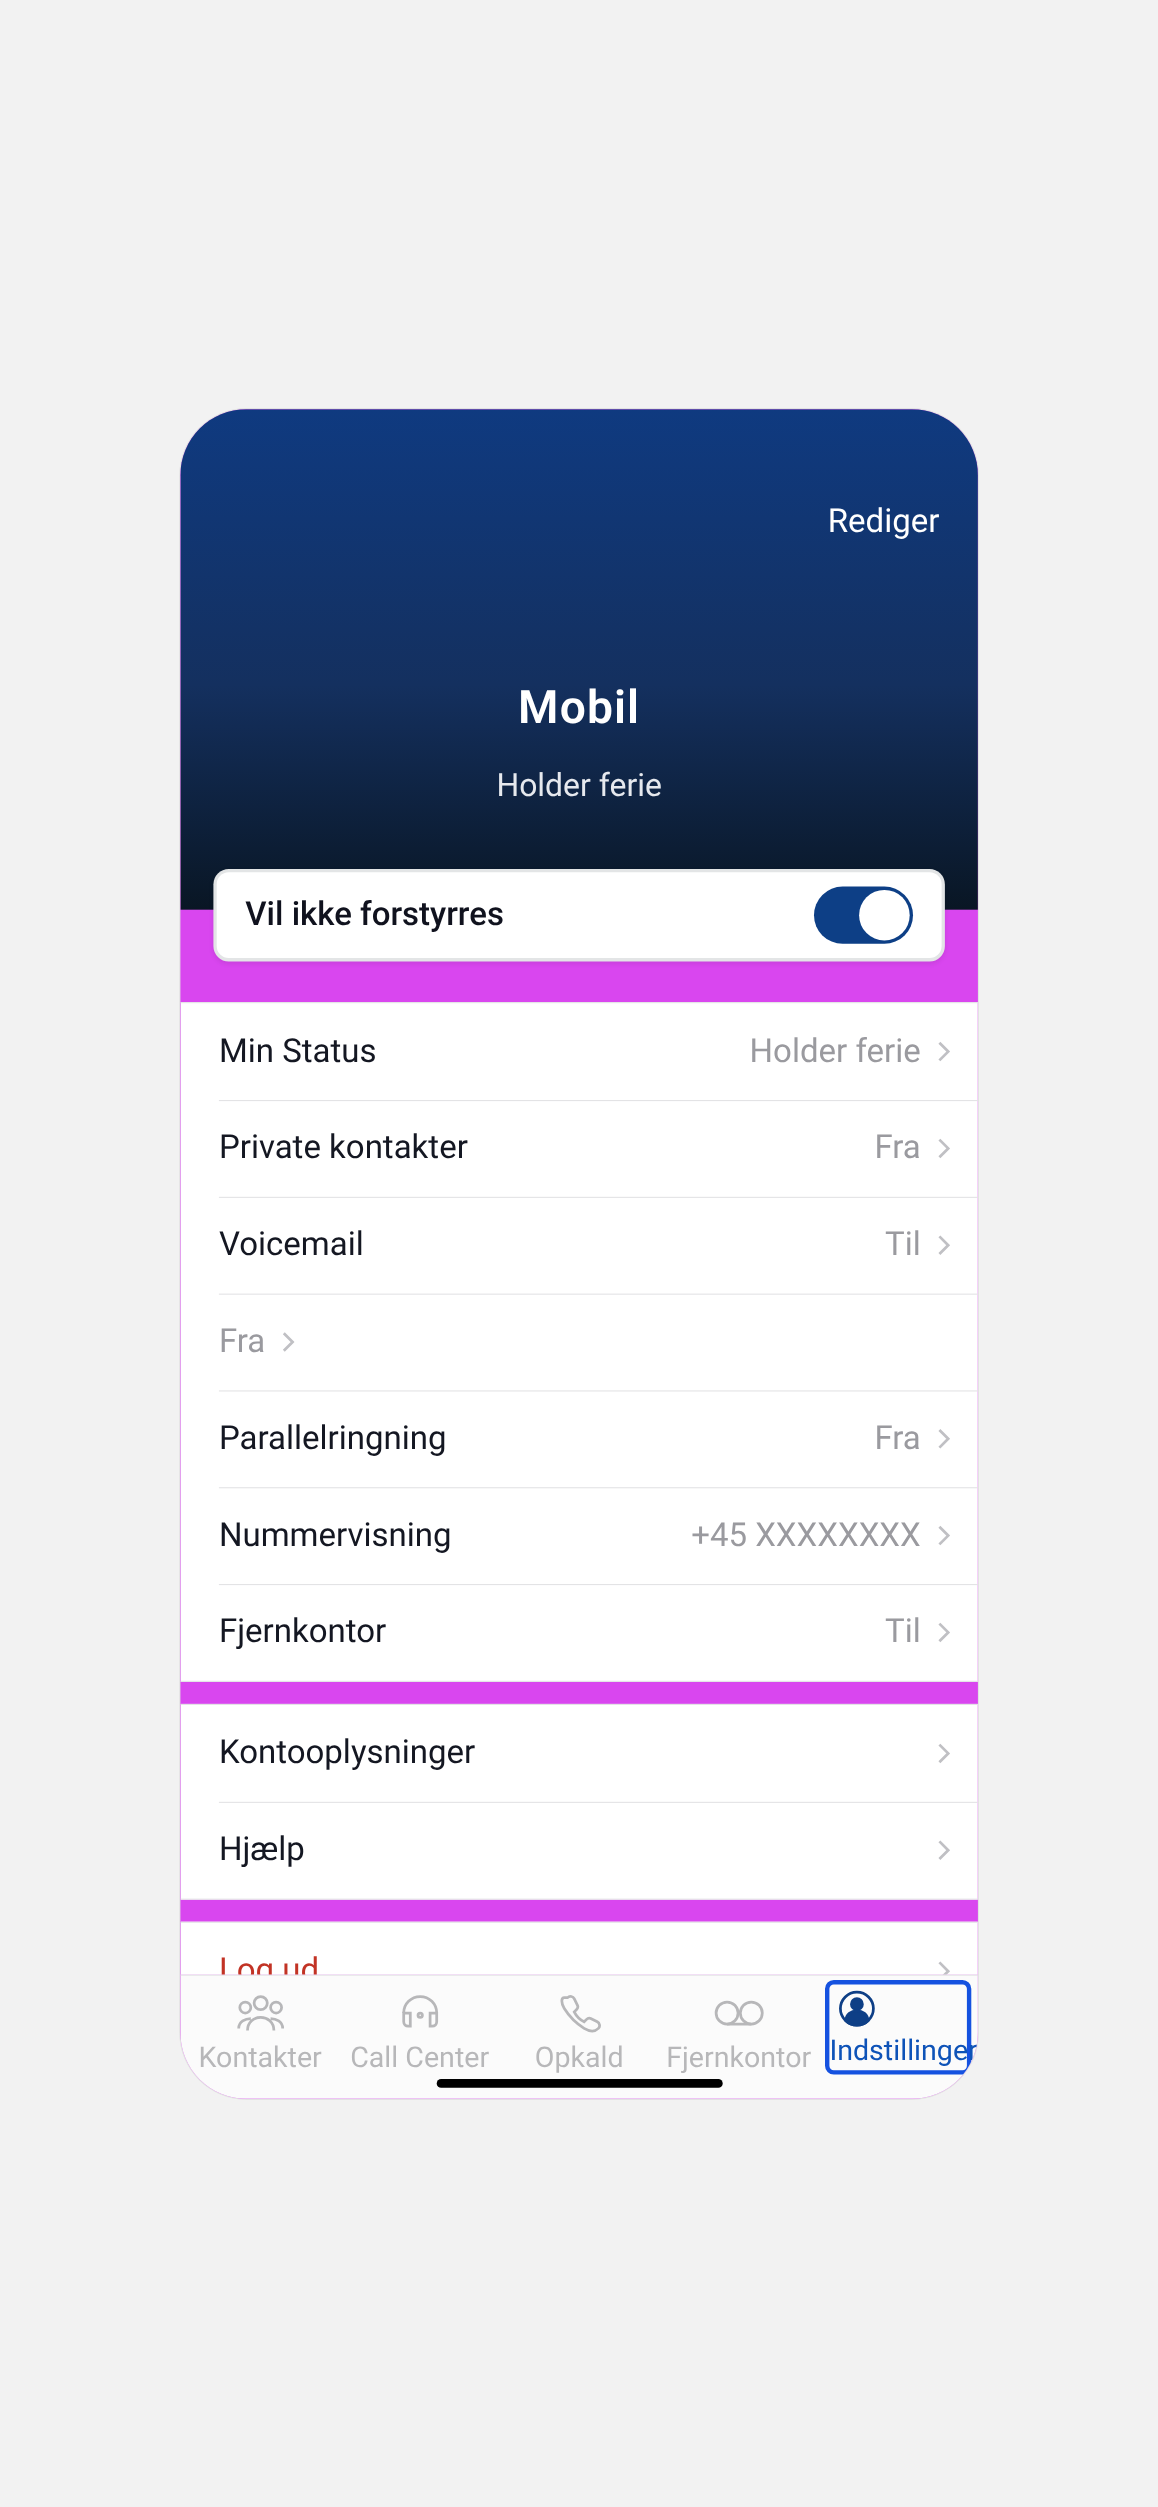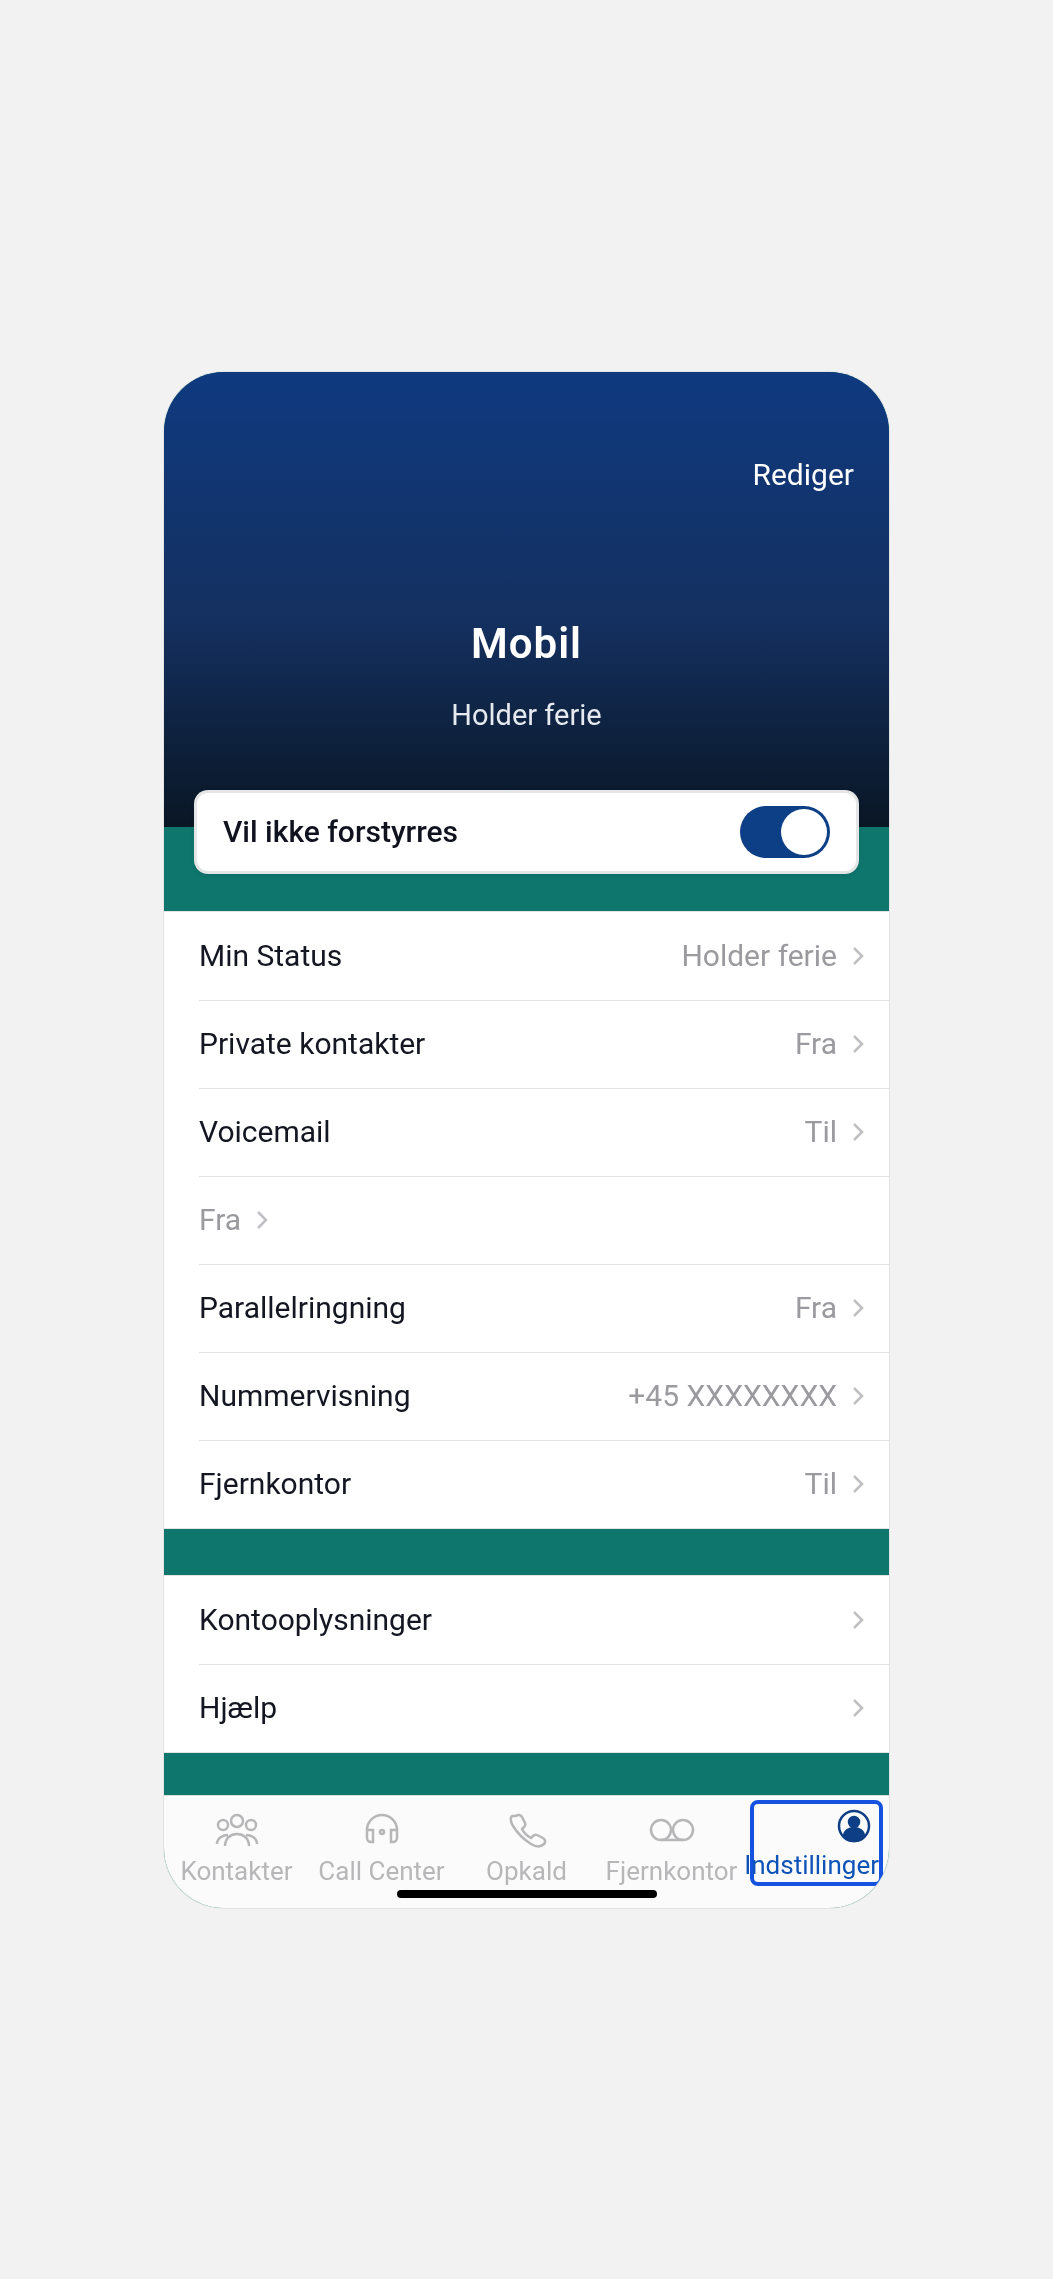--- a/index.html
+++ b/index.html
@@ -5,21 +5,21 @@
   * { box-sizing: border-box; -webkit-font-smoothing: antialiased; }
   html, body { margin:0; padding:0; }
   body {
     font-family: -apple-system, BlinkMacSystemFont, "Segoe UI", Roboto, Helvetica, Arial, sans-serif;
     background:#f2f2f2;
     width:1053px; height:2279px;
     display:flex; align-items:center; justify-content:center;
   }
   .device {
     width:725px; height:1536px;
-    background:#0f766e;
+    background:#d946ef;
     border-radius:60px;
     overflow:hidden;
     position:relative;
     box-shadow:0 0 0 1px #e2e2e2;
     display:flex; flex-direction:column;
   }
   .header {
     height:455px;
     background:linear-gradient(180deg,#0f3a80 0%, #14305f 55%, #091624 100%);
     color:#fff;
@@ -82,21 +82,21 @@
     overflow:hidden;
     position:relative;
   }
 
   .group {
     background:#fff;
     border-top:1px solid #e3e3e5;
     border-bottom:1px solid #e3e3e5;
   }
   .group.first { margin-top:84px; border-top:1px solid #e3e3e5; }
-  .group + .group { margin-top:46px; }
+  .group + .group { margin-top:20px; }
 
   .row {
     display:flex; align-items:center;
     height:88px;
     padding:0 20px 0 35px;
     cursor:pointer;
     position:relative;
   }
   .row + .row::before {
     content:"";
@@ -140,21 +140,21 @@
     color:#0e53b8;
   }
   .tab.active .tab-box {
     border:4px solid #1552e0;
     border-radius:8px;
   }
   .tab-box {
     width:133px; height:86px;
     margin-top:-10px;
     display:flex; flex-direction:column;
-    align-items:flex-end; justify-content:center;
+    align-items:flex-start; justify-content:center;
     gap:4px;
   }
   .tab svg { width:50px; height:40px; }
   .tab svg * { stroke:#b7b7b9; fill:none; stroke-width:2.5; }
   .tab.active svg * { stroke:#0e3f86; }
   .tab.active svg .solid { fill:#0e3f86; stroke:#0e3f86; }
   .tab-label { font-size:26px; }
 
   .home-indicator {
     position:absolute; bottom:10px; left:50%;

